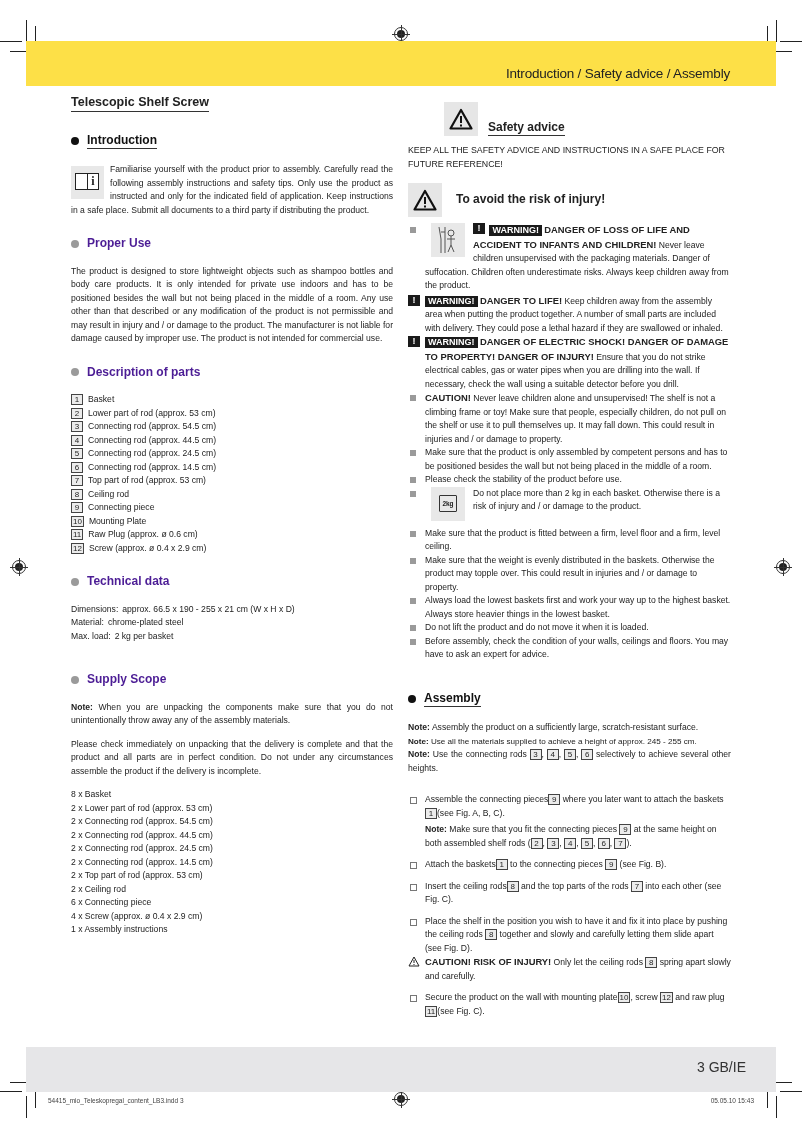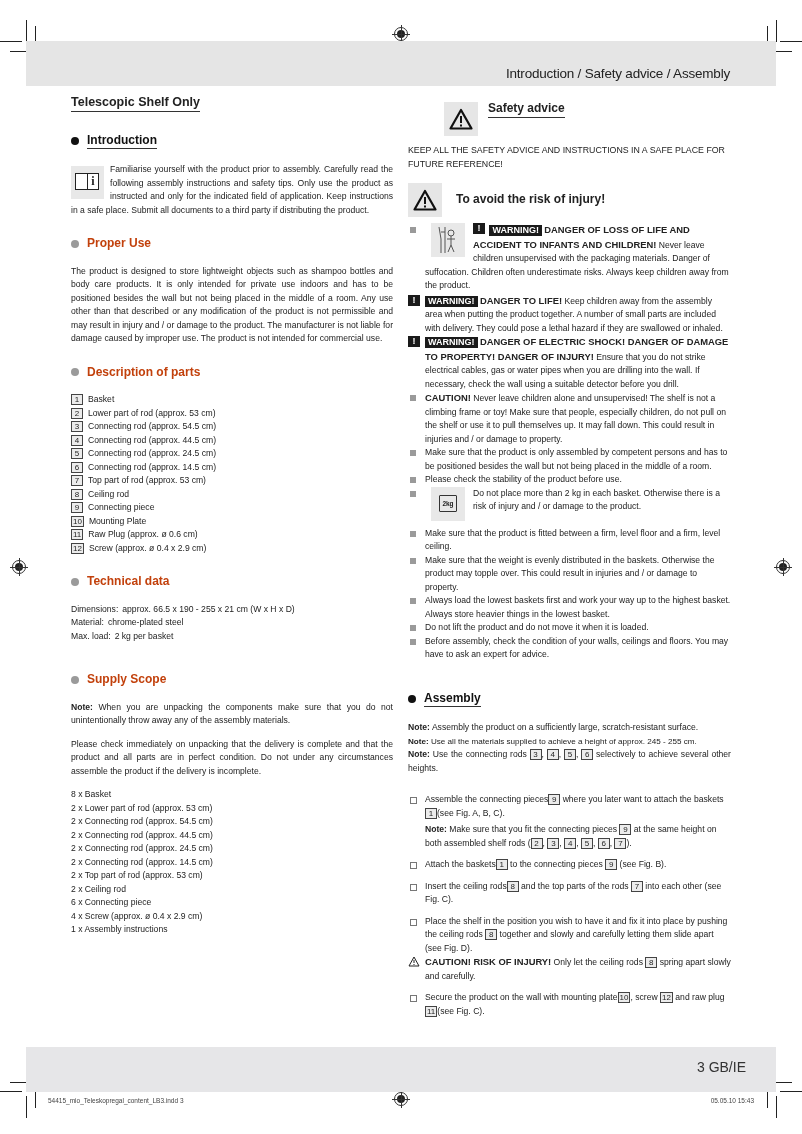--- a/index.html
+++ b/index.html
@@ -5,37 +5,37 @@
   * { box-sizing: border-box; margin: 0; padding: 0; }
   html, body { width: 802px; height: 1134px; background: #ffffff; overflow: hidden; }
   body { position: relative; font-family: "Liberation Sans", sans-serif; color: #1a1a1a; }
 
   .crop { position: absolute; background: #222; }
   .reg { position: absolute; width: 14px; height: 14px; border-radius: 50%; border: 1px solid #333; }
   .reg::before { content: ""; position: absolute; left: 2px; top: 2px; width: 8px; height: 8px; border-radius: 50%; background: #222; }
   .reg::after { content: ""; position: absolute; left: -3px; top: 6px; width: 18px; height: 1px; background: #333; }
   .reg .v { position: absolute; left: 6px; top: -3px; width: 1px; height: 18px; background: #333; }
 
-  .header-band { position: absolute; left: 26px; top: 41px; width: 750px; height: 45px; background: #e5e5e5; }
+  .header-band { position: absolute; left: 26px; top: 41px; width: 750px; height: 45px; background: #fde047; }
   .header-band .title { position: absolute; right: 46px; top: 25px; font-size: 13.5px; color: #222; letter-spacing: -0.2px; }
   .footer-band { position: absolute; left: 26px; top: 1047px; width: 750px; height: 45px; background: #e6e6e8; }
   .footer-band .pg { position: absolute; right: 30px; top: 12px; font-size: 14px; color: #333; }
   .slug { position: absolute; top: 1097px; font-size: 6.5px; color: #444; }
 
   .col { position: absolute; top: 96px; font-size: 8.6px; line-height: 13.5px; color: #222; }
   .col-left { left: 71px; width: 322px; }
   .col-right { left: 408px; width: 323px; }
 
   .doc-title { font-weight: bold; font-size: 12.5px; display: inline-block; border-bottom: 1px solid #333; padding-bottom: 1px; margin-bottom: 22px; }
 
   .sec-h { display: flex; align-items: center; gap: 8px; font-weight: bold; font-size: 12px; margin-bottom: 14px; }
   .sec-h .dot { width: 8px; height: 8px; border-radius: 50%; background: #111; }
   .sec-h.dark .txt { border-bottom: 1px solid #333; color: #111; padding-bottom: 1px; }
   .sec-h.grey .dot { background: #9a9a9a; }
-  .sec-h.grey .txt { color: #c2410c; }
+  .sec-h.grey .txt { color: #4c1d95; }
 
   p { text-align: justify; }
   .spacer-s { height: 10px; }
   .spacer-m { height: 20px; }
   .spacer-l { height: 30px; }
 
   .intro-wrap { position: relative; }
   .book-icon { float: left; width: 33px; height: 33px; background: #e8e8e8; margin: 3px 6px 0 0; position: relative; }
   .book-icon .pg-l, .book-icon .pg-r { position: absolute; top: 7px; width: 12px; height: 17px; border: 1.5px solid #222; background: #fff; }
   .book-icon .pg-l { left: 4px; border-right: none; }
@@ -44,21 +44,21 @@
   .parts-list { list-style: none; }
   .parts-list li { display: flex; align-items: center; height: 13.5px; }
   .num { display: inline-block; min-width: 12px; height: 11px; border: 1px solid #444; background: #ececec; font-size: 8px; line-height: 9px; text-align: center; padding: 0 1px; margin-right: 5px; }
   .inline-num { display: inline-block; min-width: 12px; height: 11px; border: 1px solid #444; background: #ececec; font-size: 8px; line-height: 9px; text-align: center; padding: 0 1px; vertical-align: middle; }
 
   .tech-row { display: flex; }
   .tech-row .lbl { width: auto; margin-right: 4px; }
 
   .supply-list { list-style: none; }
 
-  .safety-head { display: flex; align-items: flex-start; gap: 10px; margin-bottom: 8px; padding-left: 36px; }
+  .safety-head { display: flex; align-items: flex-end; gap: 10px; margin-bottom: 8px; padding-left: 36px; }
   .warn-box { width: 34px; height: 34px; background: #e6e6e6; display: flex; align-items: center; justify-content: center; }
   .safety-head .txt { font-weight: bold; font-size: 12px; border-bottom: 1px solid #333; padding-bottom: 1px; }
 
   .injury-head { display: flex; align-items: center; gap: 14px; margin: 12px 0 6px; }
   .injury-head .txt { font-weight: bold; font-size: 12px; }
 
   .bul { position: relative; padding-left: 17px; }
   .bul::before { content: ""; position: absolute; left: 2px; top: 4px; width: 6px; height: 6px; background: #9a9a9a; }
   .ob { position: relative; padding-left: 17px; margin-top: 8px; }
   .ob::before { content: ""; position: absolute; left: 2px; top: 4px; width: 5px; height: 5px; border: 1px solid #777; }
@@ -112,21 +112,21 @@
   <span class="title">Introduction / Safety advice / Assembly</span>
 </div>
 
 <div class="footer-band">
   <span class="pg">3 GB/IE</span>
 </div>
 <div class="slug" style="left:48px;">54415_mio_Teleskopregal_content_LB3.indd   3</div>
 <div class="slug" style="right:48px;">05.05.10   15:43</div>
 
 <div class="col col-left">
-  <div class="doc-title">Telescopic Shelf Only</div>
+  <div class="doc-title">Telescopic Shelf Screw</div>
 
   <div class="sec-h dark">
     <span class="dot"></span>
     <span class="txt">Introduction</span>
   </div>
   <div class="intro-wrap">
     <div class="book-icon">
       <span class="pg-l"></span>
         <span class="pg-r">i</span>
     </div>

